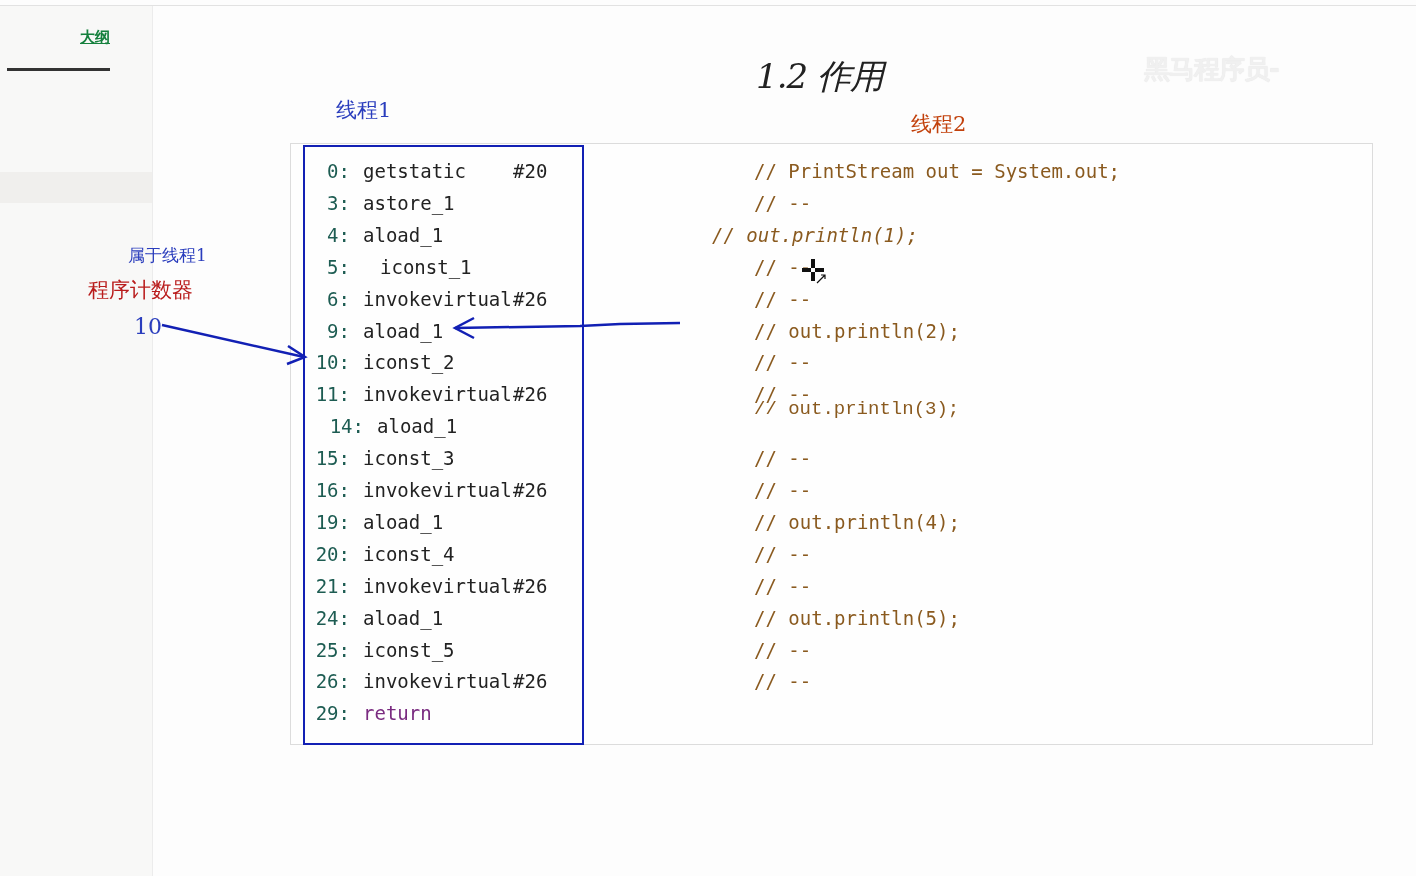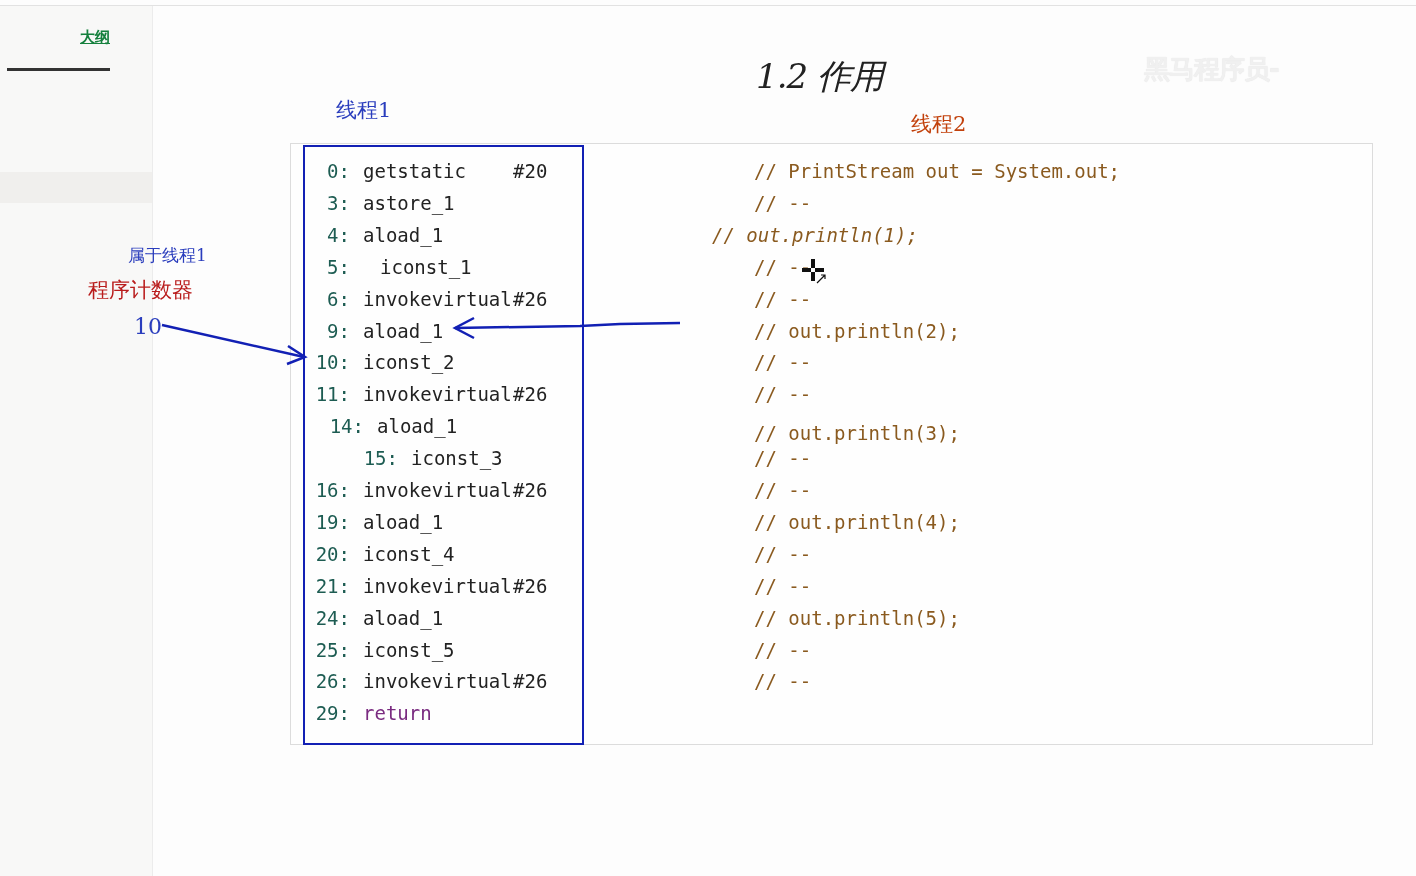--- a/index.html
+++ b/index.html
@@ -107,40 +107,40 @@
 <div id="bytecode-lines">
     <div class="code-line" style="left: 306px; top: 155px; width: 270px;"><span class="bc-offset">0:</span><span class="bc-op" style="margin-left: 13px;">getstatic</span><span class="bc-arg">#20</span></div>
     <div class="code-line" style="left: 306px; top: 186.9px; width: 270px;"><span class="bc-offset">3:</span><span class="bc-op" style="margin-left: 13px;">astore_1</span><span class="bc-arg"></span></div>
     <div class="code-line" style="left: 306px; top: 218.8px; width: 270px;"><span class="bc-offset">4:</span><span class="bc-op" style="margin-left: 13px;">aload_1</span><span class="bc-arg"></span></div>
     <div class="code-line" style="left: 306px; top: 250.7px; width: 270px;"><span class="bc-offset">5:</span><span class="bc-op" style="margin-left: 30px;">iconst_1</span><span class="bc-arg"></span></div>
     <div class="code-line" style="left: 306px; top: 282.6px; width: 270px;"><span class="bc-offset">6:</span><span class="bc-op" style="margin-left: 13px;">invokevirtual</span><span class="bc-arg">#26</span></div>
     <div class="code-line" style="left: 306px; top: 314.5px; width: 270px;"><span class="bc-offset">9:</span><span class="bc-op" style="margin-left: 13px;">aload_1</span><span class="bc-arg"></span></div>
     <div class="code-line" style="left: 306px; top: 346.4px; width: 270px;"><span class="bc-offset">10:</span><span class="bc-op" style="margin-left: 13px;">iconst_2</span><span class="bc-arg"></span></div>
     <div class="code-line" style="left: 306px; top: 378.3px; width: 270px;"><span class="bc-offset">11:</span><span class="bc-op" style="margin-left: 13px;">invokevirtual</span><span class="bc-arg">#26</span></div>
     <div class="code-line" style="left: 320px; top: 410.2px; width: 270px;"><span class="bc-offset">14:</span><span class="bc-op" style="margin-left: 13px;">aload_1</span><span class="bc-arg"></span></div>
-    <div class="code-line" style="left: 306px; top: 442.1px; width: 270px; padding-left: 48px;"><span class="bc-offset">15:</span><span class="bc-op" style="margin-left: 13px;">iconst_3</span><span class="bc-arg"></span></div>
+    <div class="code-line" style="left: 306px; top: 442.1px; width: 270px;"><span class="bc-offset">15:</span><span class="bc-op" style="margin-left: 13px;">iconst_3</span><span class="bc-arg"></span></div>
     <div class="code-line" style="left: 306px; top: 474px; width: 270px;"><span class="bc-offset">16:</span><span class="bc-op" style="margin-left: 13px;">invokevirtual</span><span class="bc-arg">#26</span></div>
     <div class="code-line" style="left: 306px; top: 505.9px; width: 270px;"><span class="bc-offset">19:</span><span class="bc-op" style="margin-left: 13px;">aload_1</span><span class="bc-arg"></span></div>
     <div class="code-line" style="left: 306px; top: 537.8px; width: 270px;"><span class="bc-offset">20:</span><span class="bc-op" style="margin-left: 13px;">iconst_4</span><span class="bc-arg"></span></div>
     <div class="code-line" style="left: 306px; top: 569.7px; width: 270px;"><span class="bc-offset">21:</span><span class="bc-op" style="margin-left: 13px;">invokevirtual</span><span class="bc-arg">#26</span></div>
     <div class="code-line" style="left: 306px; top: 601.6px; width: 270px;"><span class="bc-offset">24:</span><span class="bc-op" style="margin-left: 13px;">aload_1</span><span class="bc-arg"></span></div>
     <div class="code-line" style="left: 306px; top: 633.5px; width: 270px;"><span class="bc-offset">25:</span><span class="bc-op" style="margin-left: 13px;">iconst_5</span><span class="bc-arg"></span></div>
     <div class="code-line" style="left: 306px; top: 665.4px; width: 270px;"><span class="bc-offset">26:</span><span class="bc-op" style="margin-left: 13px;">invokevirtual</span><span class="bc-arg">#26</span></div>
     <div class="code-line" style="left: 306px; top: 697.3px; width: 270px;"><span class="bc-offset">29:</span><span class="bc-op kw" style="margin-left: 13px;">return</span><span class="bc-arg"></span></div>
   </div>
 <div id="source-lines">
     <div class="code-line src-line" style="left: 754px; top: 155px;">// PrintStream out = System.out;</div>
     <div class="code-line src-line" style="left: 754px; top: 186.9px;">// --</div>
     <div class="code-line src-line" style="left: 712px; top: 218.8px; font-style: italic;">// out.println(1);</div>
     <div class="code-line src-line" style="left: 754px; top: 250.7px;">// --</div>
     <div class="code-line src-line" style="left: 754px; top: 282.6px;">// --</div>
     <div class="code-line src-line" style="left: 754px; top: 314.5px;">// out.println(2);</div>
     <div class="code-line src-line" style="left: 754px; top: 346.4px;">// --</div>
     <div class="code-line src-line" style="left: 754px; top: 378.3px;">// --</div>
-    <div class="code-line src-line" style="left: 754px; top: 417px;">// out.println(3);</div>
+    <div class="code-line src-line" style="left: 754px; top: 393px; font-family: Liberation Mono, monospace;">// out.println(3);</div>
     <div class="code-line src-line" style="left: 754px; top: 442.1px;">// --</div>
     <div class="code-line src-line" style="left: 754px; top: 474px;">// --</div>
     <div class="code-line src-line" style="left: 754px; top: 505.9px;">// out.println(4);</div>
     <div class="code-line src-line" style="left: 754px; top: 537.8px;">// --</div>
     <div class="code-line src-line" style="left: 754px; top: 569.7px;">// --</div>
     <div class="code-line src-line" style="left: 754px; top: 601.6px;">// out.println(5);</div>
     <div class="code-line src-line" style="left: 754px; top: 633.5px;">// --</div>
     <div class="code-line src-line" style="left: 754px; top: 665.4px;">// --</div>
   </div>
 

